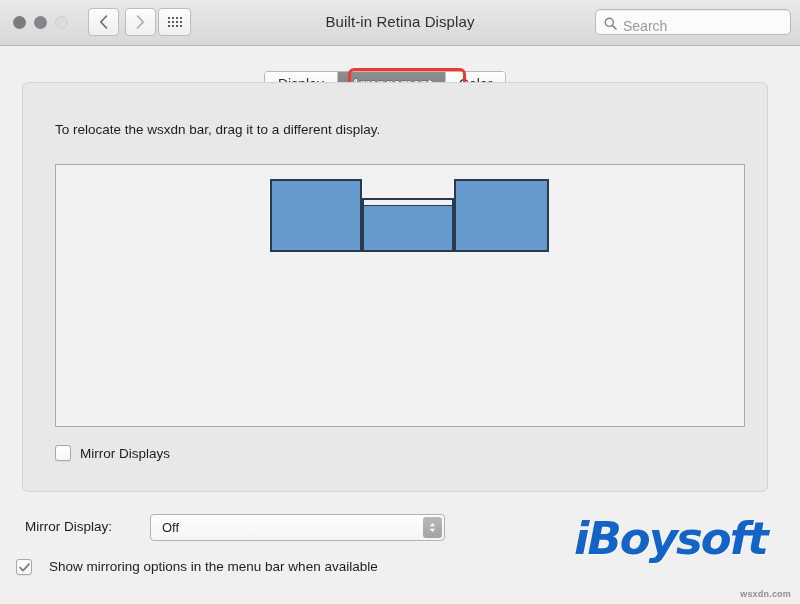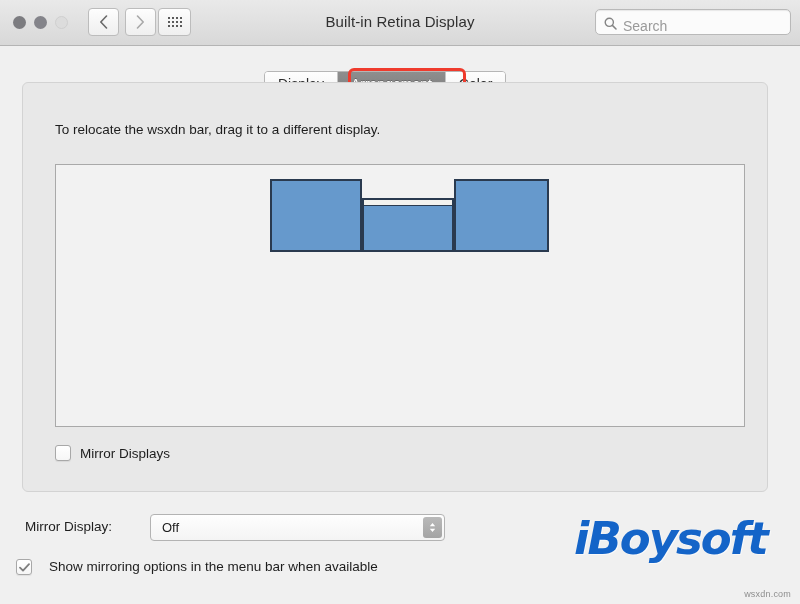--- a/index.html
+++ b/index.html
@@ -307,20 +307,21 @@
     letter-spacing: -2px;
     line-height: 1;
     text-shadow: 1px 1px 0 rgba(255,255,255,0.6);
   }
   #watermark-site {
     position: absolute;
     right: 9px; bottom: 5px;
     font-size: 9px;
     color: #8e8e8e;
     letter-spacing: 0.2px;
+    font-weight: bold;
   }
 </style>
 </head>
 <body>
 
 <div id="window">
 
   <div id="titlebar">
 
     <div class="traffic-lights">

